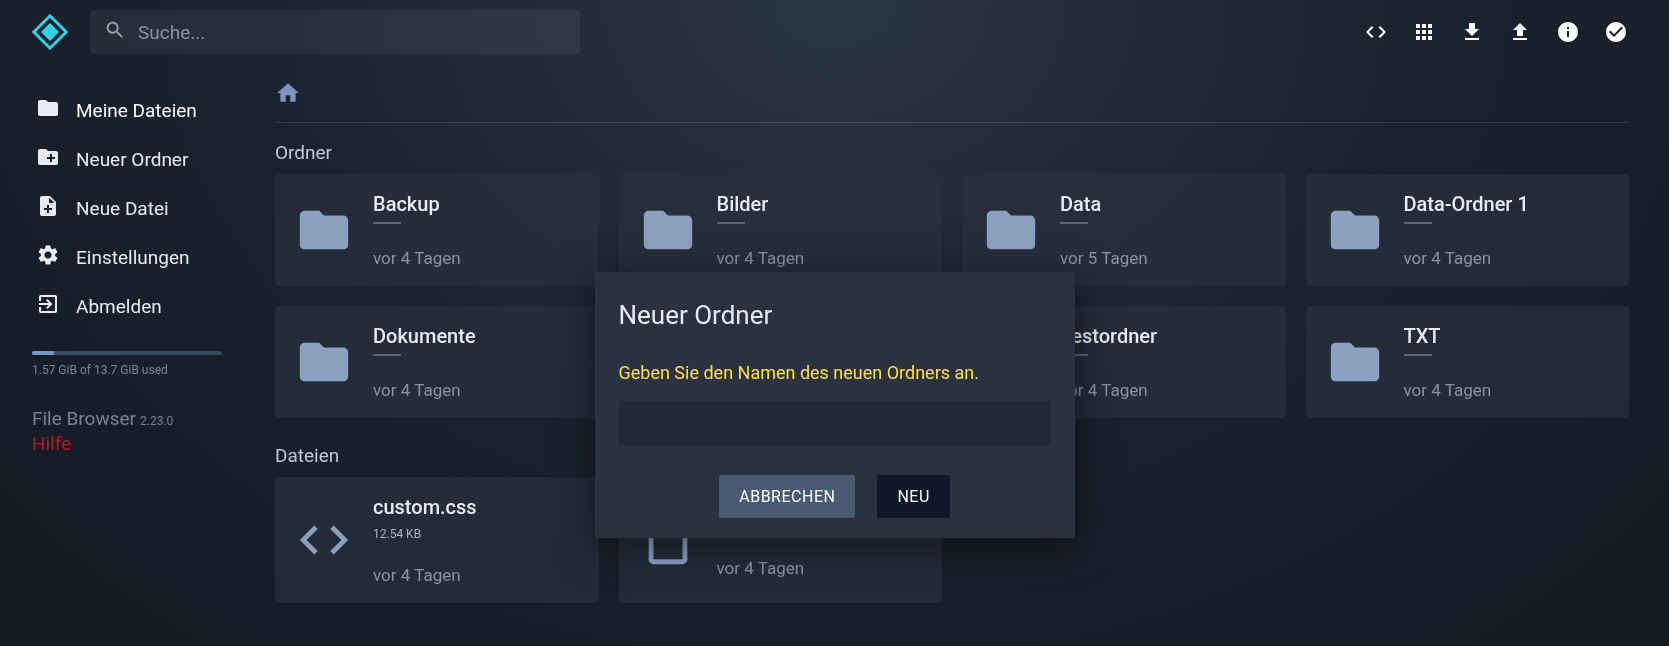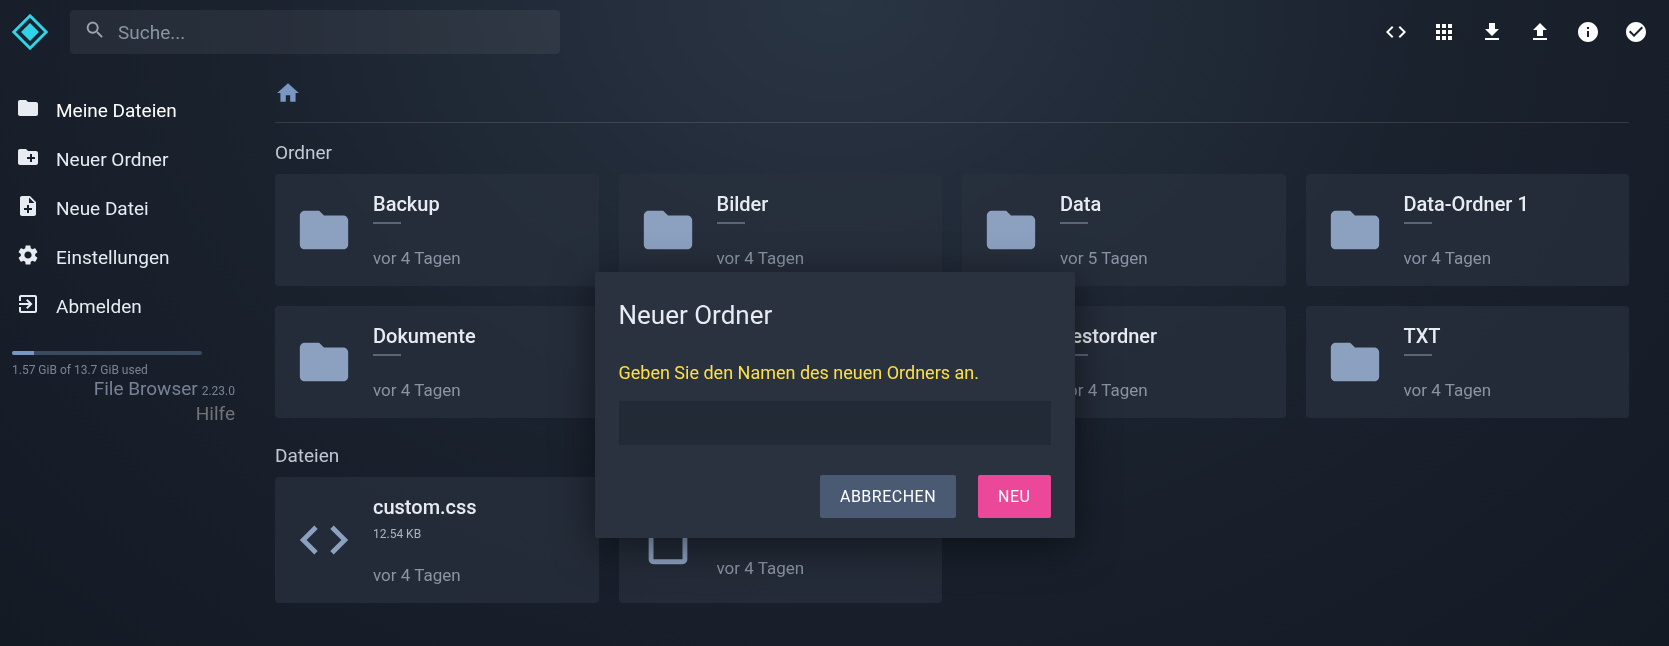--- a/index.html
+++ b/index.html
@@ -8,21 +8,21 @@
   height: 646px;
   background: radial-gradient(ellipse at 50% 0%, #2a3544 0%, #1a222e 50%, #141a24 100%);
   color: #e0e0e0;
   overflow: hidden;
   position: relative;
 }
 .header {
   display: flex;
   align-items: center;
   height: 64px;
-  padding: 0 12px;
+  padding: 0 32px;
 }
 .logo {
   width: 36px; height: 36px;
   margin-right: 22px;
   display: flex; align-items: center; justify-content: center;
 }
 .logo svg { width: 36px; height: 36px; }
 .search-box {
   display: flex;
   align-items: center;
@@ -43,21 +43,21 @@
 }
 .search-box input::placeholder { color: #8a94a3; }
 .header-spacer { flex: 1; }
 .header-icons { display: flex; gap: 22px; align-items: center; padding-right: 8px; }
 .header-icons .hicon { width: 26px; height: 26px; cursor: pointer; display: flex; align-items: center; justify-content: center; }
 .header-icons svg { width: 24px; height: 24px; fill: #fff; }
 
 .layout { display: flex; height: calc(100% - 64px); }
 .sidebar {
   width: 255px;
-  padding: 22px 20px 0 12px;
+  padding: 22px 20px 0 32px;
   display: flex;
   flex-direction: column;
 }
 .nav-item {
   display: flex;
   align-items: center;
   gap: 16px;
   padding: 10px 4px;
   cursor: pointer;
   color: #e8ecf2;
@@ -68,24 +68,24 @@
 .storage-bar {
   margin-top: 20px;
   height: 4px;
   background: #3a4a5f;
   border-radius: 2px;
   overflow: hidden;
   width: 190px;
 }
 .storage-fill { height: 100%; background: #7a96c2; width: 12%; }
 .storage-text { font-size: 12px; color: #7a8494; margin-top: 8px; }
-.footer-links { color: #768296; text-align: right; }
+.footer-links { margin-top: 30px; color: #768296; }
 .fb-title { font-size: 19px; color: #768296; }
 .fb-ver { font-size: 12px; }
-.fb-help { font-size: 19px; color: #737373; margin-top: 2px; cursor: pointer; }
+.fb-help { font-size: 19px; color: #b91c1c; margin-top: 2px; cursor: pointer; }
 
 .main {
   flex: 1;
   padding: 10px 40px 31px 20px;
   overflow: auto;
 }
 .breadcrumb { padding: 6px 0 12px 0; border-bottom: 1px solid rgba(255,255,255,0.12); margin-bottom: 18px; }
 .breadcrumb svg { width: 26px; height: 26px; fill: #7a96c2; cursor: pointer; }
 .section-label { font-size: 19px; color: #c0c8d4; margin-bottom: 10px; }
 .grid {
@@ -133,33 +133,33 @@
 .modal input {
   width: 100%;
   background: #222a36;
   border: none;
   outline: none;
   color: #e0e0e0;
   font-size: 17px;
   padding: 12px 14px;
   margin-bottom: 30px;
 }
-.modal-buttons { display: flex; justify-content: flex-end; gap: 22px; }
+.modal-buttons { display: flex; justify-content: center; gap: 22px; }
 .modal-buttons button {
   background: #5a6b84;
   color: #fff;
   border: none;
   padding: 12px 20px;
   font-size: 16px;
   letter-spacing: 0.5px;
   cursor: pointer;
   border-radius: 2px;
 }
 .modal-buttons button.secondary { background: #4a5a72; }
-.modal-buttons button.primary { background: #ec4899; }
+.modal-buttons button.primary { background: #0f172a; }
 </style>
 </head>
 <body>
 
 <div class="header">
   <div class="logo">
     <svg viewBox="0 0 100 100">
         <polygon points="50,5 95,50 50,95 5,50" fill="#1a2430" stroke="#2fd4e8" stroke-width="8"></polygon>
         <polygon points="50,25 75,50 50,75 25,50" fill="#2fd4e8"></polygon>
       </svg>

